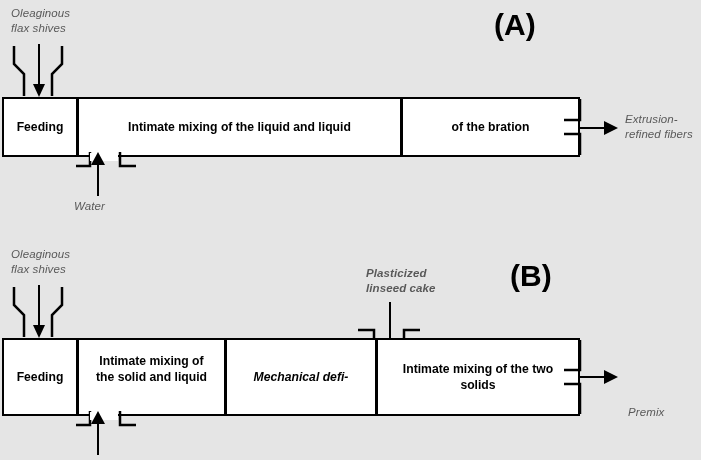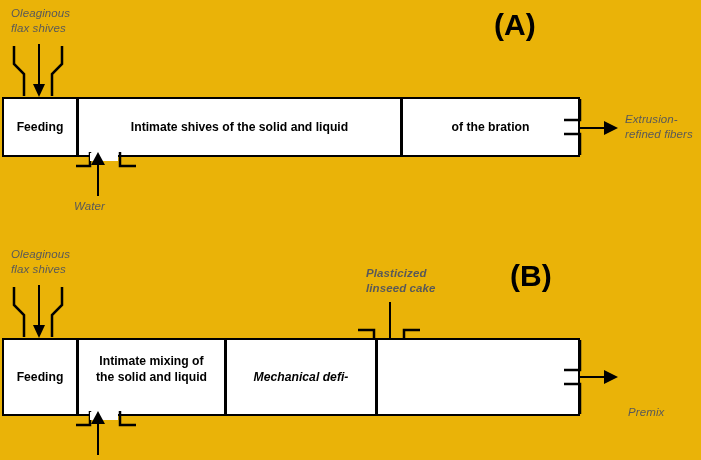--- a/index.html
+++ b/index.html
@@ -7,21 +7,21 @@
     padding: 0;
     background: #ffffff;
   }
   body {
     font-family: "Liberation Sans", sans-serif;
   }
   #canvas {
     position: relative;
     width: 701px;
     height: 460px;
-    background: #eab308;
+    background: #e5e5e5;
     overflow: hidden;
   }
   .abs { position: absolute; }
 
   
   .io-label {
     color: #595959;
     font-style: italic;
     font-size: 11.5px;
     line-height: 15px;
@@ -94,21 +94,21 @@
     <div class="abs divider" style="left:76px; top:97px; height:60px;"></div>
     <div class="abs divider" style="left:400px; top:97px; height:60px;"></div>
 
     <div class="stage" style="left:4px; top:99px; width:72px; height:56px;">
       <div class="stage-label">
         <div>Feeding</div>
       </div>
     </div>
     <div class="stage" style="left:79px; top:99px; width:321px; height:56px;">
       <div class="stage-label">
-        <div>Intimate shives of the solid and liquid</div>
+        <div>Intimate mixing of the liquid and liquid</div>
       </div>
     </div>
     <div class="stage" style="left:403px; top:99px; width:175px; height:56px;">
       <div class="stage-label">
         <div>of the bration</div>
       </div>
     </div>
 
     <div class="abs" style="left:76px; top:150px; width:60px; height:18px;">
       <svg width="60" height="18" viewBox="0 0 60 18">
@@ -197,20 +197,26 @@
       <div class="stage-label">
         <div>Intimate mixing of</div>
         <div>the solid and liquid</div>
       </div>
     </div>
     <div class="stage" style="left:227px; top:110px; width:148px; height:74px;font-style:italic;">
       <div class="stage-label">
         <div>Mechanical defi-</div>
       </div>
     </div>
+    <div class="stage" style="left:378px; top:110px; width:200px; height:74px;">
+      <div class="stage-label">
+        <div>Intimate mixing of the two</div>
+        <div>solids</div>
+      </div>
+    </div>
 
     <div class="abs" style="left:76px; top:179px; width:60px; height:18px;">
       <svg width="60" height="18" viewBox="0 0 60 18">
         <path d="M0,16 L14,16 L14,2" fill="none" stroke="#000" stroke-width="2.5"></path>
         <path d="M44,2 L44,16 L60,16" fill="none" stroke="#000" stroke-width="2.5"></path>
       </svg>
     </div>
     <div class="abs" style="left:90px; top:182px; width:28px; height:8px; background:#ffffff;"></div>
 
     <div class="abs" style="left:86px; top:181px; width:24px; height:44px;">

